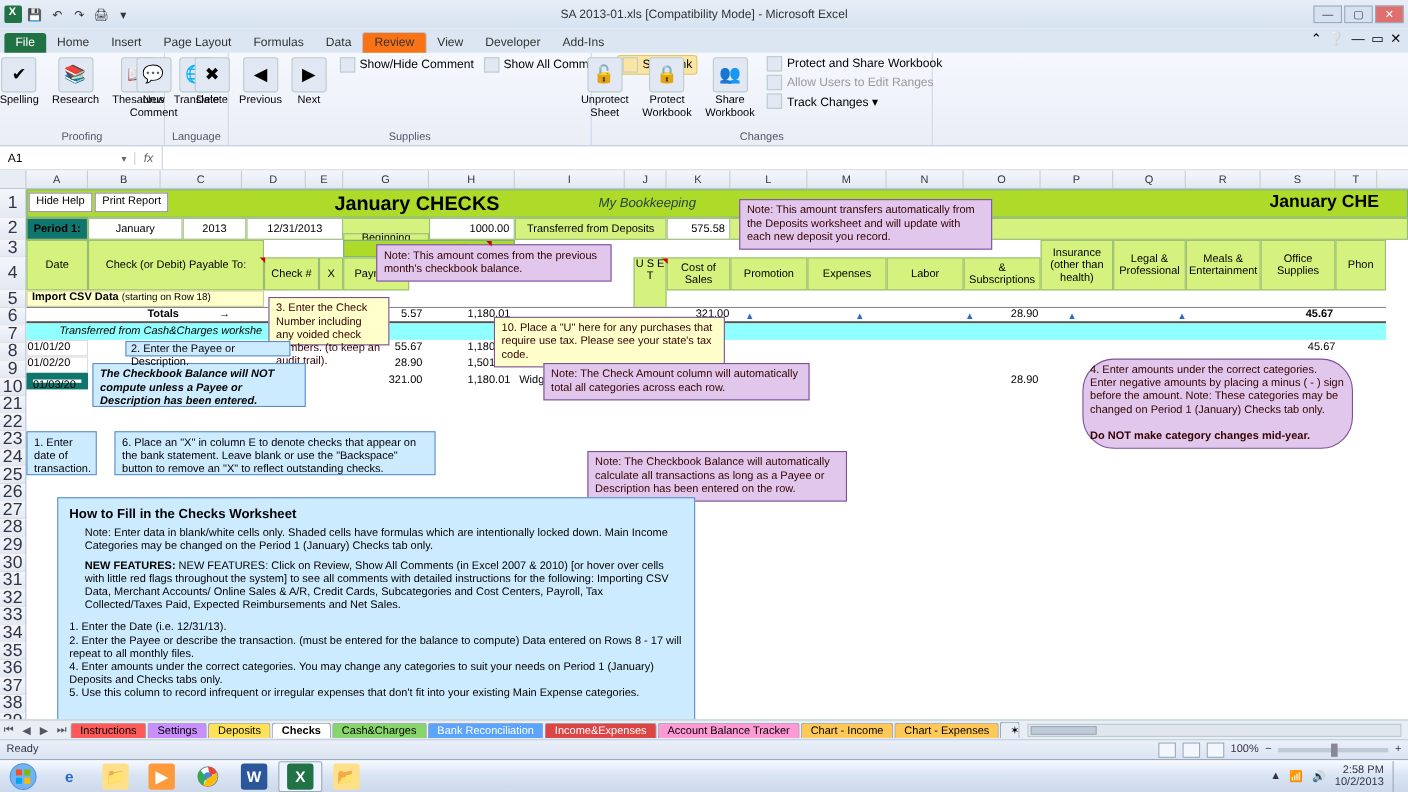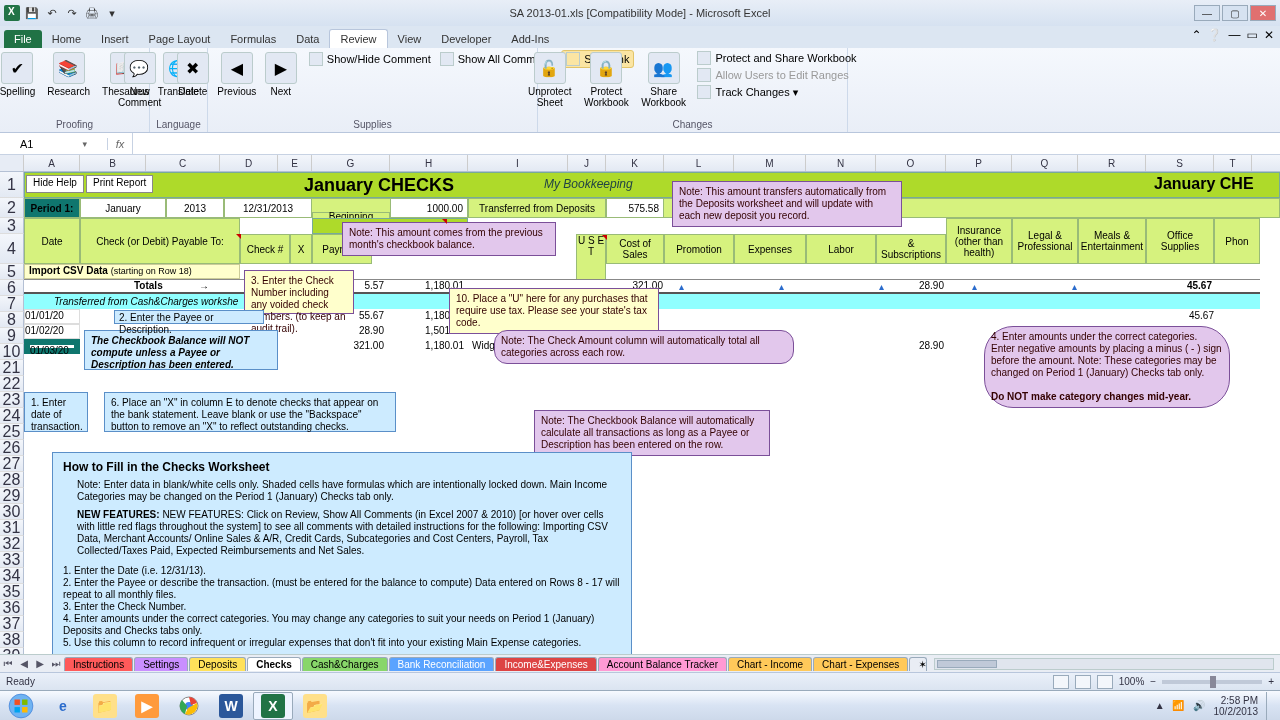--- a/index.html
+++ b/index.html
@@ -12,37 +12,37 @@
 .excel-icon-sm { width:16px; height:16px; background:#217346; border-radius:2px; position:relative; }
 .excel-icon-sm::after{content:"X";color:#fff;font-size:10px;font-weight:bold;position:absolute;left:4px;top:1px;}
 #title-text { position:absolute; left:50%; transform:translateX(-50%);text-align:center; }
 #win-btns { position:absolute; right:4px; display:flex; gap:2px; }
 .win-btn { width:26px; height:16px; background:#d6e2f1; border:1px solid #9ab; font-size:10px; display:flex; align-items:center; justify-content:center; }
 
 
 #ribbon-tabs { height:22px; background:#dce6f2; display:flex; align-items:flex-end; padding-left:4px; font-size:11px; position:relative; }
 .tab { padding:3px 10px; cursor:pointer; color:#333; }
 .tab.file { background:#207245; color:#fff; border-radius:3px 3px 0 0; }
-.tab.active { background:#ffffff; border:1px solid #b8c6dc; border-bottom:none; border-radius:3px 3px 0 0; }
+.tab.active { background:#f97316; border:1px solid #b8c6dc; border-bottom:none; border-radius:3px 3px 0 0; }
 #help-min { position:absolute; right:6px; top:2px; display:flex; gap:6px; font-size:12px; }
 
 
 #ribbon { height:85px; background:linear-gradient(#f5f8fd,#e9eef7); border-bottom:1px solid #b8c6dc; display:flex; font-size:11px; }
 .group { border-right:1px solid #cdd9ea; padding:2px 6px; display:flex; flex-direction:column; justify-content:space-between; align-items:center; }
 .group-body { display:flex; gap:4px; align-items:flex-start; flex:1; }
 .group-label { font-size:10px; color:#556; text-align:center; }
 .rbtn { display:flex; flex-direction:column; align-items:center; gap:2px; padding:2px 4px; min-width:40px; font-size:10px; text-align:center; }
 .rbtn .ico { width:32px; height:32px; background:#e2e8f3; border:1px solid #bcc; border-radius:3px; display:flex; align-items:center; justify-content:center; font-size:16px; }
 .rline { display:flex; align-items:center; gap:4px; font-size:11px; padding:1px 4px; white-space:nowrap; }
 .rline.active { background:#fbe5a3; border:1px solid #e2c469; border-radius:3px; }
 .rline .ico-sm { width:14px; height:14px; background:#e2e8f3; border:1px solid #bcc; display:inline-block; }
 
 
 #fx-row { height:22px; border-bottom:1px solid #c7d2e3; display:flex; align-items:center; font-size:11px; }
-#namebox { width:108px; border-right:1px solid #c7d2e3; padding:0 20px; display:flex; align-items:center; justify-content:space-between; }
+#namebox { width:123px; border-right:1px solid #c7d2e3; padding:0 7px; display:flex; align-items:center; justify-content:space-between; }
 #namebox span.drop { font-size:9px; color:#666; }
 #fx-label { width:24px; text-align:center; font-style:italic; color:#666; }
 #fx-bar { flex:1; border-left:1px solid #c7d2e3; height:100%; }
 
 
 #grid { position:relative; }
 #colhdr { height:17px; background:linear-gradient(#f3f6fb,#e3e9f3); display:flex; border-bottom:1px solid #b4c0d4; font-size:10px; color:#334; }
 #selall { width:24px; border-right:1px solid #ccc; background:#e7ecf5; }
 .col { border-right:1px solid #ccc; text-align:center; line-height:17px; }
 
@@ -374,37 +374,36 @@
       <div class="num" style="left:230px;top:168px;width:20px;">23</div>
       <div class="num" style="left:320px;top:168px;width:40px;">321.00</div>
       <div class="num" style="left:380px;top:168px;width:60px;">1,180.01</div>
       <div style="position:absolute;left:448px;top:168px;">Widget</div>
       <div class="num" style="left:880px;top:168px;width:40px;">28.90</div>
 
       <div class="note-box" style="left:648px;top:9px;width:230px;">Note:  This amount transfers automatically from the Deposits worksheet and will update with each new deposit you record.</div>
       <div class="note-box" style="left:318px;top:50px;width:214px;">Note:  This amount comes from the previous month's checkbook balance.</div>
       <div class="note-box yellow" style="left:220px;top:98px;width:110px;height:44px;background:#ffffcc;">3. Enter the Check Number including any voided check numbers. (to keep an audit trail).</div>
       <div class="note-box" style="left:425px;top:116px;width:210px;background:#ffffcc;">10. Place a "U" here for any purchases that require use tax.  Please see your state's tax code.</div>
-      <div class="note-box" style="left:470px;top:158px;width:300px;border-radius:13px;">Note:  The Check Amount column will automatically total all categories across each row.</div>
+      <div class="note-box" style="left:470px;top:158px;width:242px;">Note:  The Check Amount column will automatically total all categories across each row.</div>
       <div class="note-box" style="left:510px;top:238px;width:236px;">Note:  The Checkbook Balance will automatically calculate all transactions as long as a Payee or Description has been entered on the row.</div>
       <div class="note-box" style="left:960px;top:154px;width:246px;border-radius:29px;"><span>4. Enter amounts under the correct categories. Enter negative amounts by placing a minus ( - ) sign before the amount.  Note:  These categories may be changed on Period 1 (January) Checks tab only.</span><br><br><b>Do NOT make category changes mid-year.</b></div>
 
       <div class="blue-box" style="left:0px;top:220px;width:64px;height:40px;">1. Enter date of transaction.</div>
       <div class="blue-box" style="left:80px;top:220px;width:292px;height:40px;">6. Place an "X" in column E to denote checks that appear on the bank statement. Leave blank or use the "Backspace" button to remove an "X" to reflect outstanding checks.</div>
       <div class="blue-box" style="left:60px;top:158px;width:194px;height:40px;font-style:italic;font-weight:bold;">The Checkbook Balance will NOT compute unless a Payee or Description has been entered.</div>
       <div class="blue-box" style="left:90px;top:138px;width:150px;height:14px;padding:1px 4px;">2. Enter the Payee or Description.</div>
 
       <div class="lightblue-area" style="left:28px;top:280px;width:580px;height:220px;padding:8px 10px;font-size:10px;line-height:12px;overflow:hidden;">
         <div style="font-weight:bold;font-size:12px;margin-bottom:6px;">How to Fill in the Checks Worksheet</div>
         <div style="margin:6px 0 6px 14px;">Note:   Enter data in blank/white cells only. Shaded cells have formulas which are intentionally locked down. Main Income Categories may be changed on the Period 1 (January) Checks tab only.</div>
         <div style="margin:6px 0 6px 14px;"><b>NEW FEATURES:</b> <span>NEW FEATURES:   Click on Review, Show All Comments (in Excel 2007 &amp; 2010) [or hover over cells with little red flags throughout the system]  to see all comments with detailed instructions for the following:   Importing CSV Data, Merchant Accounts/ Online Sales &amp; A/R,  Credit Cards, Subcategories and Cost Centers,  Payroll, Tax Collected/Taxes Paid, Expected Reimbursements and Net Sales.</span></div>
         <div style="margin-top:8px;">
           <div>1.   Enter the Date (i.e.  12/31/13).</div>
           <div>2.   Enter the Payee or describe the transaction. (must be entered for the balance to compute)        Data entered on Rows 8 - 17 will repeat to all monthly files.</div>
-          <div>3.   Enter the Check Number.</div>
           <div>4.   Enter amounts under the correct categories.  You may change any categories to suit your needs on Period 1 (January) Deposits and Checks tabs only.</div>
           <div>5.   Use this column to record infrequent or irregular expenses that don't fit into your existing Main Expense categories.</div>
         </div>
       </div>
 
       <div class="red-flag" style="left:212px;top:62px;"></div>
       <div class="red-flag" style="left:418px;top:47px;"></div>
       <div class="red-flag" style="left:578px;top:63px;"></div>
 
     </div>

